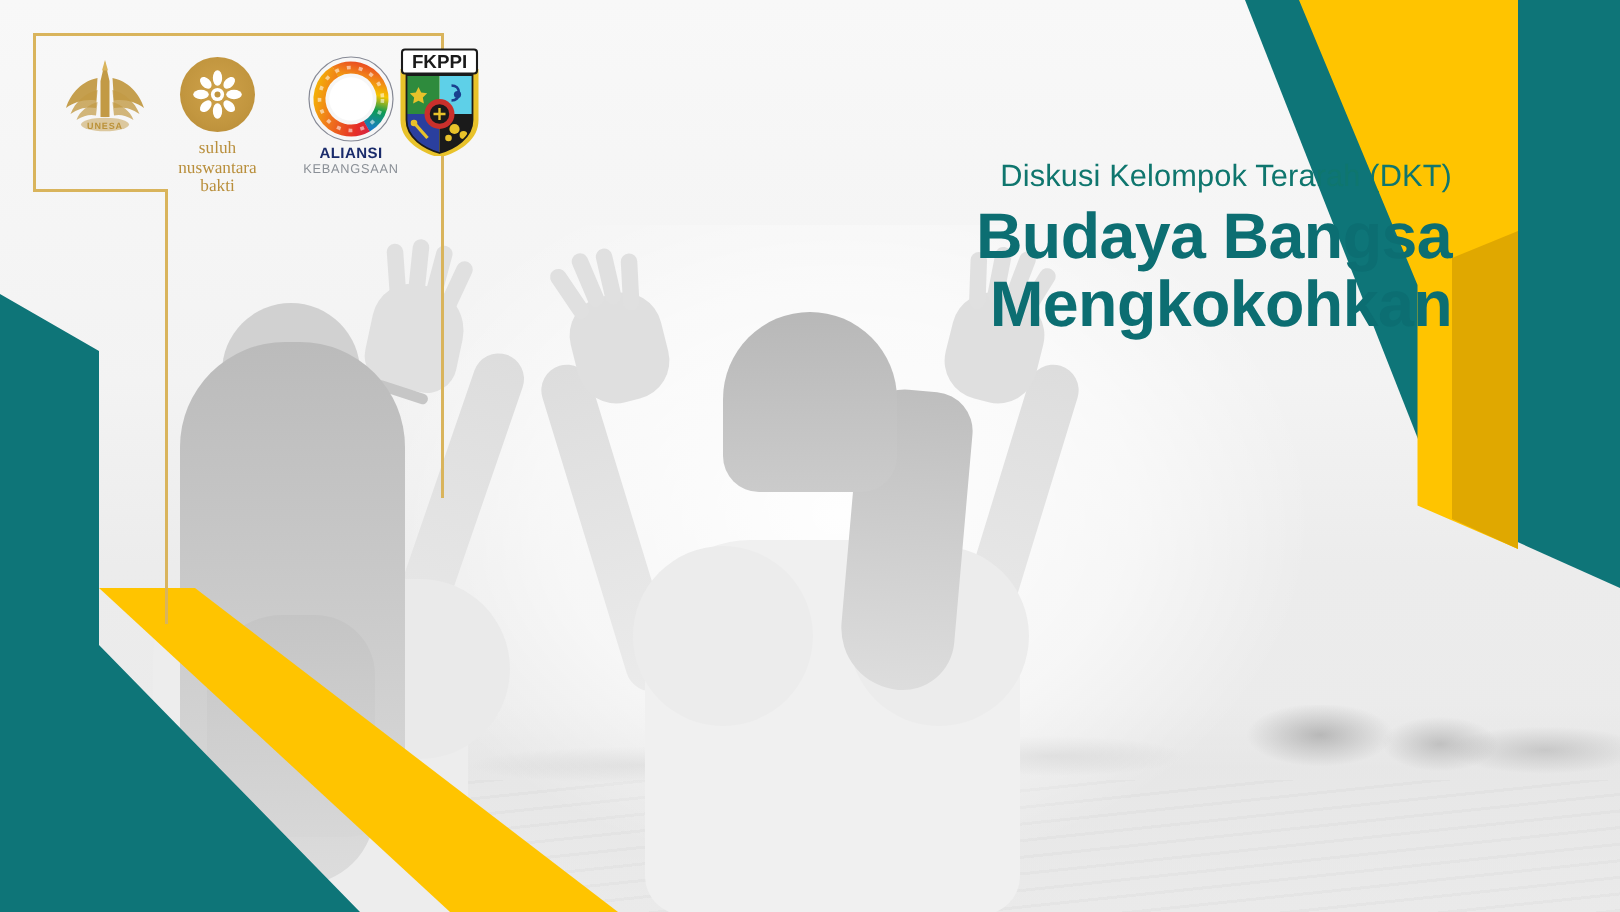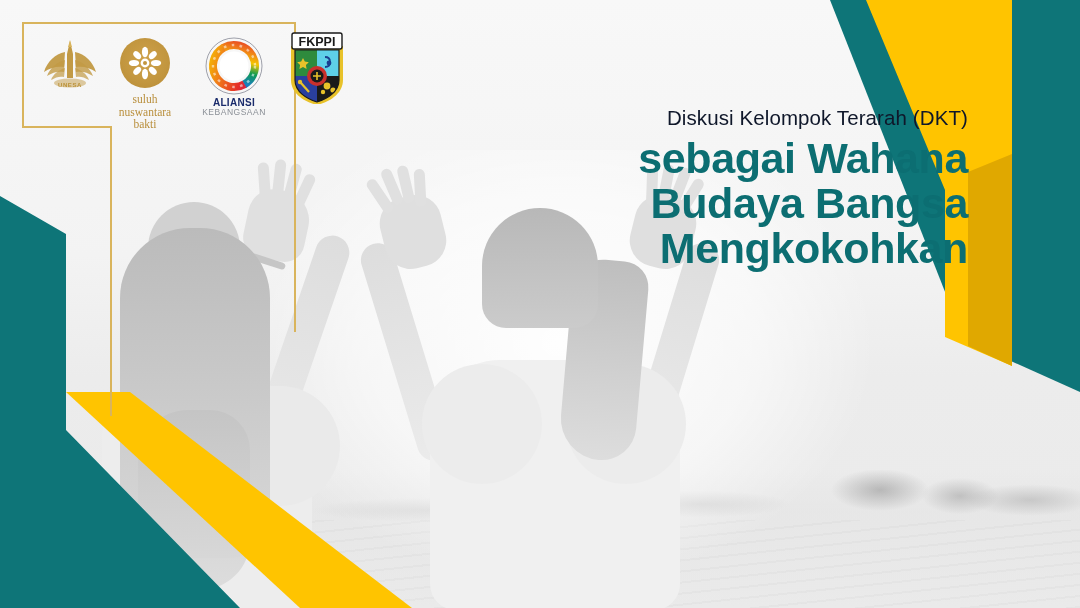--- a/index.html
+++ b/index.html
@@ -160,32 +160,32 @@
   .snb-text{margin-top:5px;font-family:"Liberation Serif", serif;font-size:11.5px;
     line-height:12.5px;color:#b98f3c;}
 
   
   .logo-aliansi{left:164px;top:6px;width:80px;}
   .aliansi-mark{position:relative;width:60px;height:60px;margin:0 auto;}
   .aliansi-name{font-size:10px;font-weight:700;color:#1a2b6b;letter-spacing:.3px;margin-top:1px;}
   .aliansi-sub{font-size:8.5px;color:#8a8f96;letter-spacing:.5px;margin-top:-1px;}
 
   
-  .logo-fkppi{left:256px;top:0px;width:62px;}
+  .logo-fkppi{left:232px;top:0px;width:62px;}
   .fkppi-shield{position:relative;width:56px;height:74px;margin:0 auto;}
 
   
   .headline{
     position:absolute;right:112px;top:106px;
     text-align:right;
     color:#11777a;
   }
   .kicker{
     font-size:20.5px;
-    color:#0f172a;
+    color:#0f766e;
     letter-spacing:.1px;
     margin-bottom:6px;
     white-space:nowrap;
   }
   .title{
     font-size:43px;
     font-weight:700;
     line-height:45px;
     color:#0c6e72;
     letter-spacing:-.4px;
@@ -369,19 +369,18 @@
           <rect x="3" y="3" width="50" height="16" rx="2" fill="#ffffff" stroke="#1a1a1a" stroke-width="1.4"></rect>
           <text x="28" y="15.5" text-anchor="middle" font-family="Liberation Sans, sans-serif" font-size="12.5" font-weight="700" fill="#1a1a1a">FKPPI</text>
         </svg>
       </div>
     </div>
   </div>
 
   <div class="headline">
     <div class="kicker">Diskusi Kelompok Terarah (DKT)</div>
     <div class="title">
-      <span class="ln">sebagai Wahana</span>
       <span class="ln">Budaya Bangsa</span>
       <span class="ln">Mengkokohkan</span>
     </div>
   </div>
 
 </div>
 
 </body></html>

